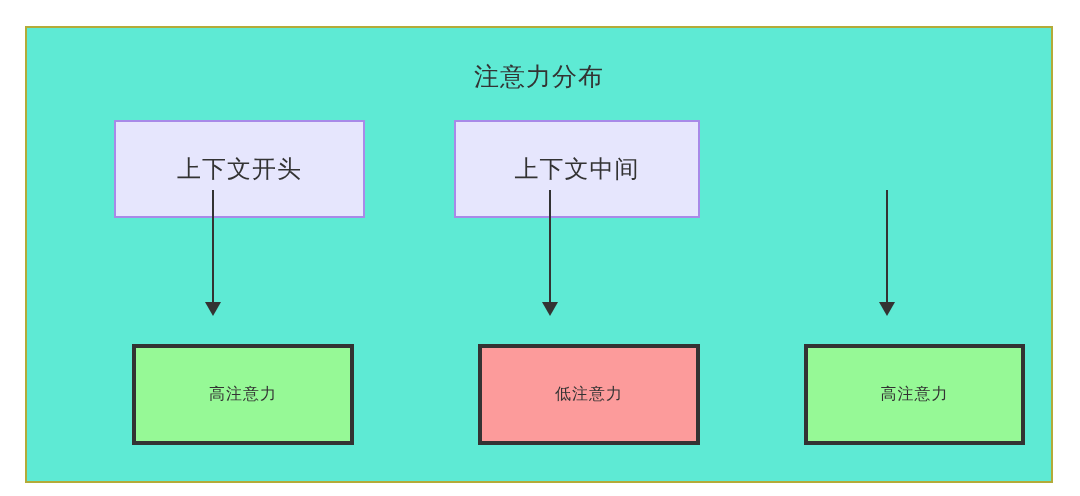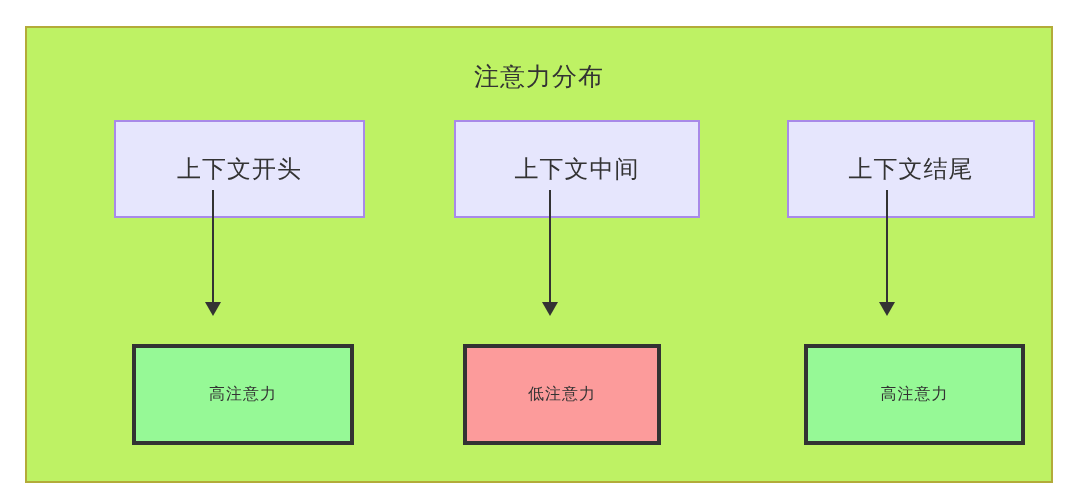--- a/index.html
+++ b/index.html
@@ -19,21 +19,21 @@
     overflow: hidden;
   }
   
   .diagram-frame {
     position: absolute;
     left: 25px;
     top: 26px;
     width: 1028px;
     height: 457px;
     box-sizing: border-box;
-    background: #bef264;
+    background: #5eead4;
     border: 2px solid #b3ab39;
   }
   
   .diagram-title {
     position: absolute;
     left: 0;
     top: 33px;
     width: 100%;
     text-align: center;
     font-size: 25px;
@@ -69,21 +69,21 @@
   .fill-high { background: #96f996; }
   .fill-low  { background: #fc9b9b; }
 
   
   .src-0 { left: 87px;  top: 92px; width: 251px; }
   .src-1 { left: 427px; top: 92px; width: 246px; text-align: right; }
   .src-2 { left: 760px; top: 92px; width: 248px; }
 
   
   .tgt-0 { left: 105px; top: 316px; width: 222px; }
-  .tgt-1 { left: 436px; top: 316px; width: 198px; text-align: right; }
+  .tgt-1 { left: 451px; top: 316px; width: 222px; text-align: right; }
   .tgt-2 { left: 777px; top: 316px; width: 221px; }
 
   
   .connector-layer {
     position: absolute;
     left: 0;
     top: 0;
     width: 1080px;
     height: 496px;
     pointer-events: none;
@@ -99,23 +99,20 @@
     <div class="diagram-title">注意力分布</div>
 
     <div class="node node-source src-0">
       <span>上下文开头</span>
     </div>
 
     <div class="node node-source src-1">
       <span>上下文中间</span>
     </div>
 
-    <div class="node node-source src-2">
-      <span>上下文结尾</span>
-    </div>
 
     <div class="node node-target tgt-0 fill-high">
       <span>高注意力</span>
     </div>
 
     <div class="node node-target tgt-1 fill-low">
       <span>低注意力</span>
     </div>
 
     <div class="node node-target tgt-2 fill-high">

